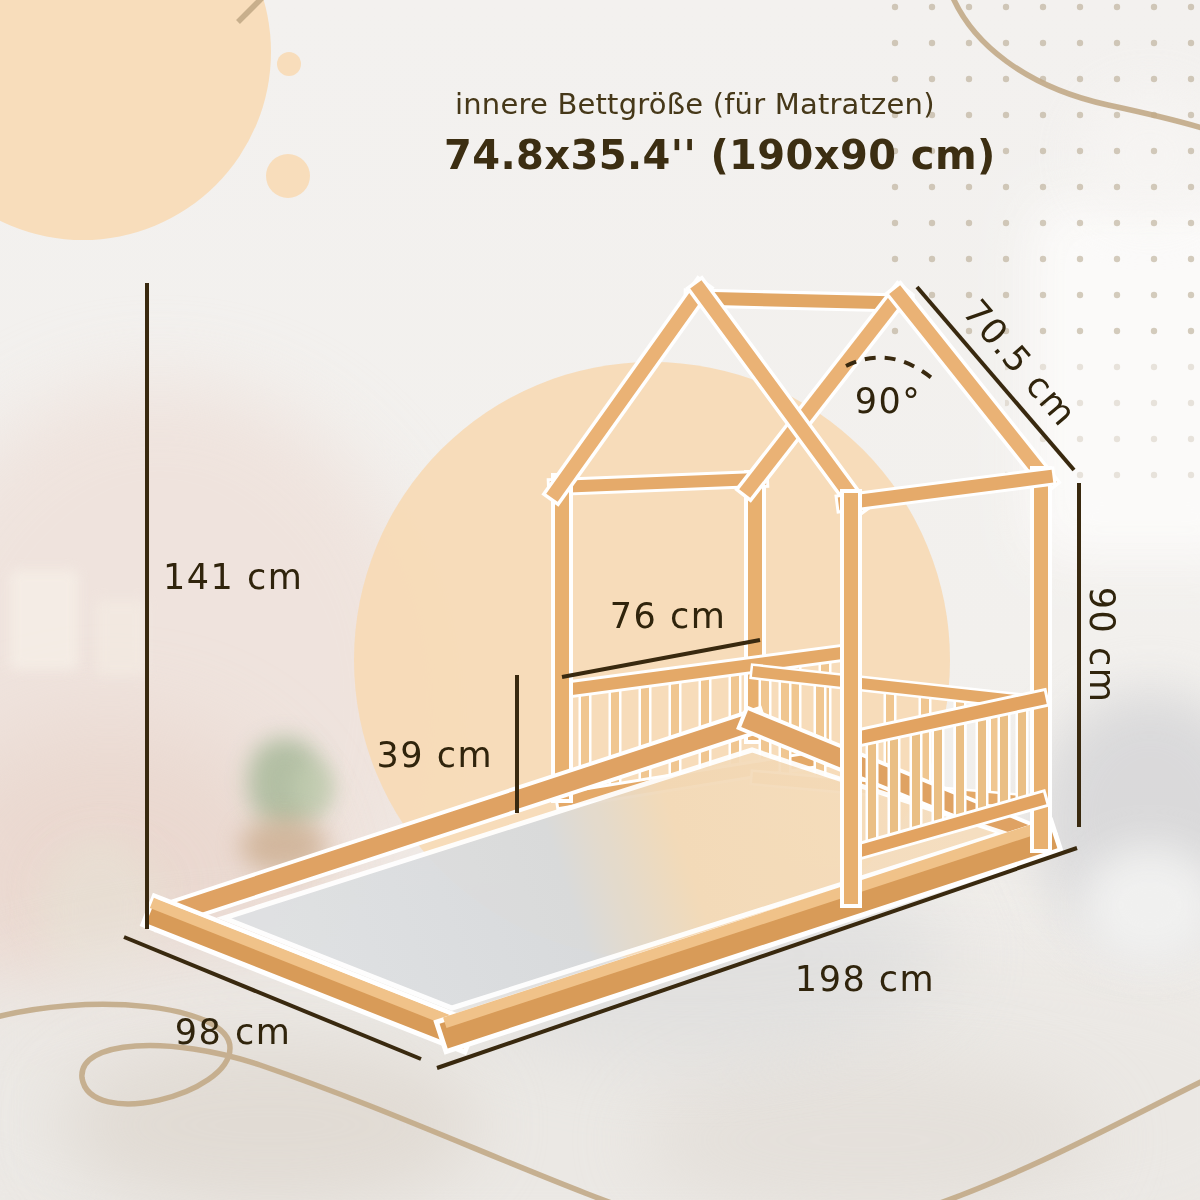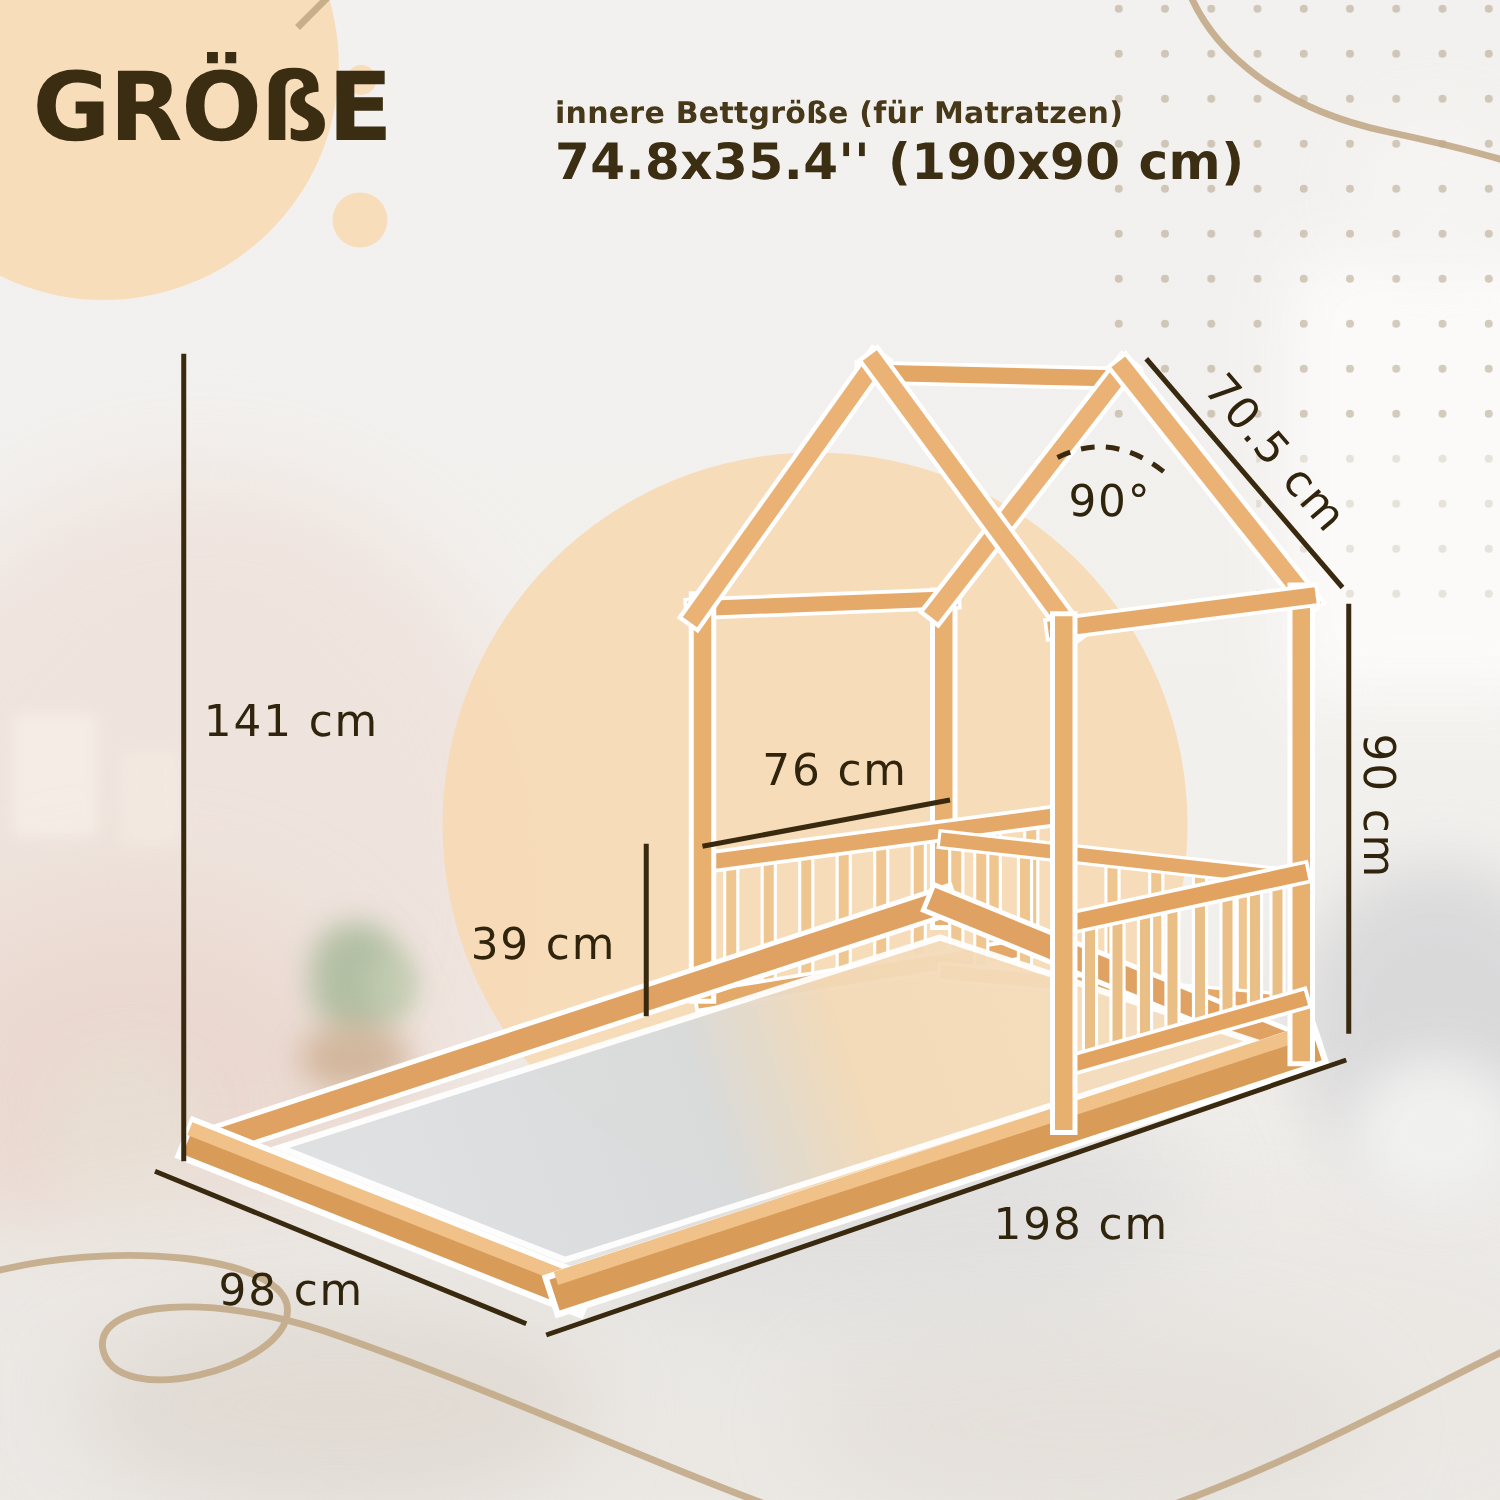--- a/index.html
+++ b/index.html
@@ -25,21 +25,21 @@
   .b-window2{left:1080px;top:90px;width:140px;height:130px;background:#f7f5f3;filter:blur(24px);opacity:.8;}
   .b-couch{left:1035px;top:690px;width:230px;height:260px;background:#d6d6d8;filter:blur(26px);opacity:.85;}
   .b-pillow{left:1080px;top:845px;width:140px;height:120px;background:#f3f3f2;filter:blur(20px);opacity:.9;}
   .b-midshadow{left:430px;top:850px;width:520px;height:210px;background:#d4d6d8;filter:blur(40px);opacity:.45;}
   
   .header-title{
     position:absolute;left:26px;top:48px;z-index:3;margin:0;
     font-size:76px;font-weight:bold;letter-spacing:-1px;color:#3a2d12;line-height:1;
   }
   .subtitle{position:absolute;left:444px;top:76px;z-index:3;}
-  .subtitle .line1{margin:0;font-size:24px;color:#463819;font-weight:bold;letter-spacing:.2px;}
+  .subtitle .line1{margin:11px;font-size:29px;color:#463819;font-weight:normal;letter-spacing:.2px;}
   .subtitle .line2{margin:3px 0 0 0;font-size:40px;color:#3c2e12;font-weight:bold;letter-spacing:.4px;}
   
   svg.scene{position:absolute;left:0;top:0;z-index:2;}
   .halo{stroke:#ffffff;fill:none;stroke-linecap:square;}
   .wood{fill:none;stroke-linecap:square;}
   .dim{stroke:#39290f;stroke-width:4;fill:none;stroke-linecap:butt;}
   .dimlabel{fill:#30240c;font-family:"DejaVu Sans","Liberation Sans",sans-serif;font-size:35px;letter-spacing:1.5px;}
   .swirl{stroke:#c2aa87;stroke-width:5.5;fill:none;opacity:.9;}
 </style>
 </head>
@@ -234,19 +234,18 @@
       <text class="dimlabel" x="668" y="628" text-anchor="middle" font-size="36">76 cm</text>
       <text class="dimlabel" x="493" y="767" text-anchor="end">39 cm</text>
       <text class="dimlabel" x="888" y="413" text-anchor="middle" font-size="36">90°</text>
       <text class="dimlabel" x="1020" y="363" text-anchor="middle" dominant-baseline="central" transform="rotate(49.5 1020 363)">70.5 cm</text>
       <text class="dimlabel" x="1102" y="645" text-anchor="middle" dominant-baseline="central" transform="rotate(90 1102 645)">90 cm</text>
       <text class="dimlabel" x="865" y="991" text-anchor="middle" font-size="36">198 cm</text>
       <text class="dimlabel" x="233" y="1044" text-anchor="middle" font-size="36">98 cm</text>
     </g>
   </svg>
 
-  <h1 class="header-title">GRÖßE</h1>
   <div class="subtitle">
     <p class="line1">innere Bettgröße (für Matratzen)</p>
     <p class="line2">74.8x35.4'' (190x90 cm)</p>
   </div>
 
 </div>
 
 </body></html>

